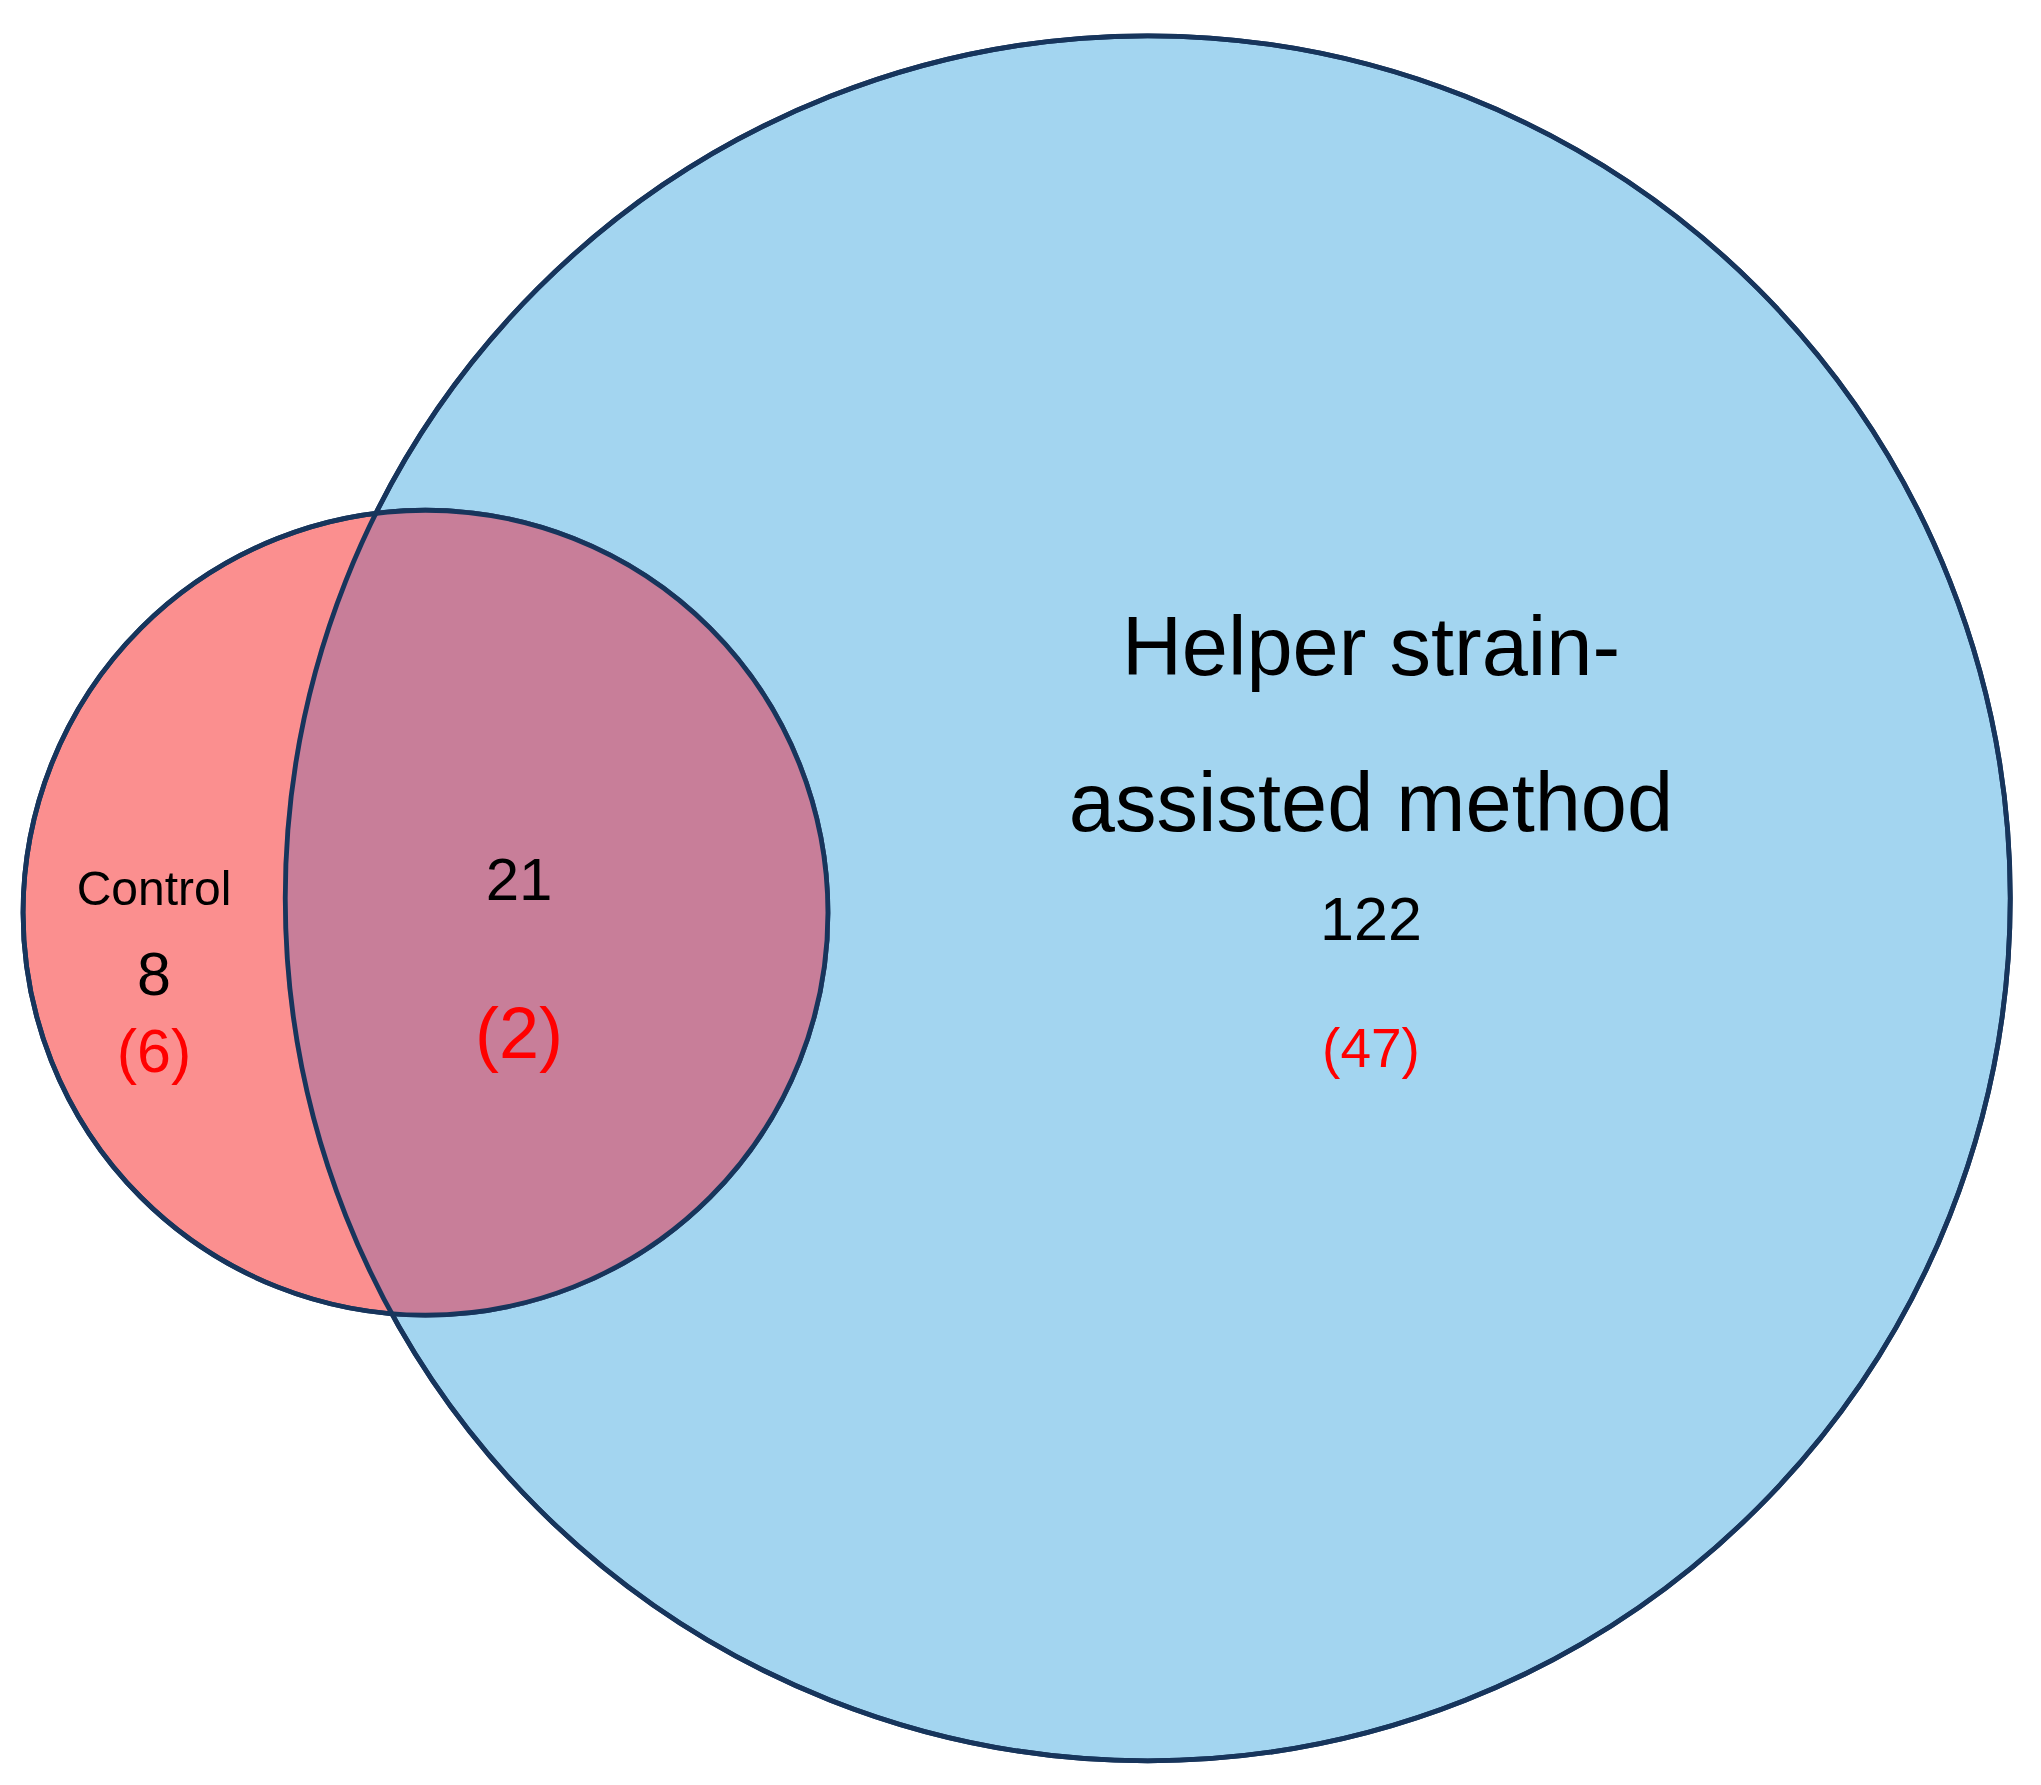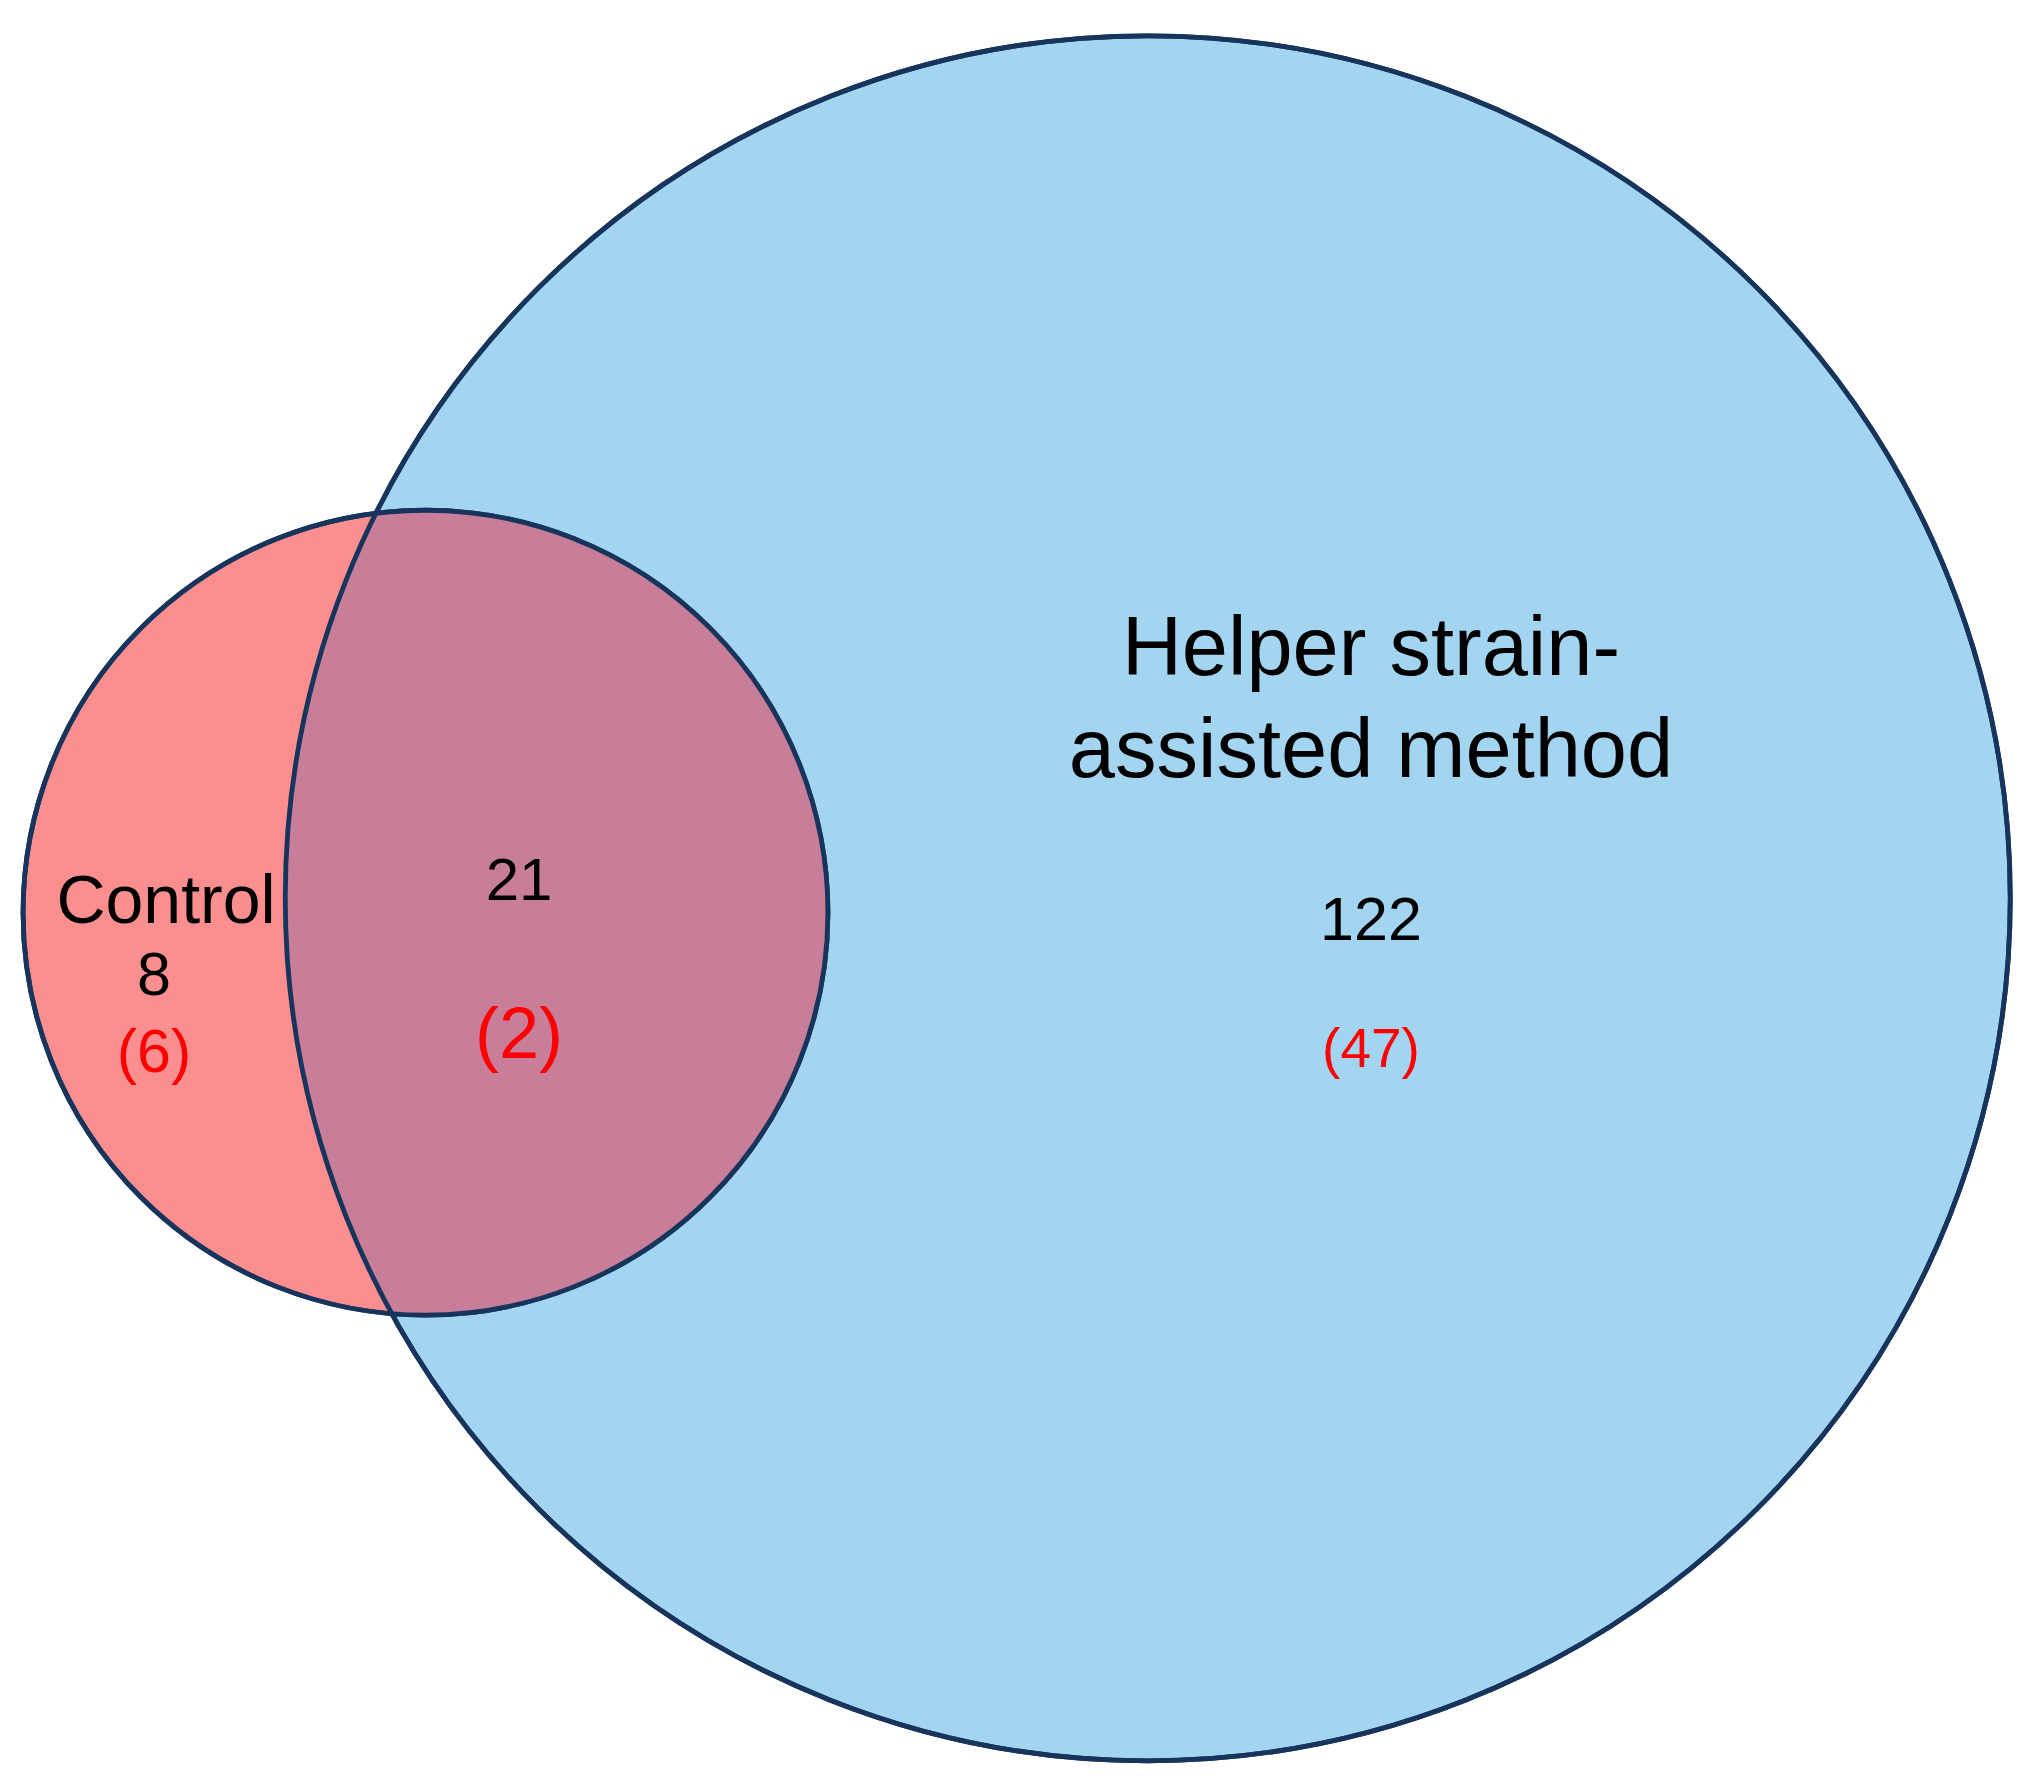--- a/index.html
+++ b/index.html
@@ -43,23 +43,23 @@
   .lbl.red {
     color: #FF0000;
   }
   .lbl.centered {
     transform: translateX(-50%);
     text-align: center;
   }
 
   
   #control-title {
-    left: 166px;
+    left: 154px;
     top: 865px;
-    font-size: 68px;
+    font-size: 48px;
   }
   #control-count {
     left: 154px;
     top: 944px;
     font-size: 61px;
   }
   #control-subcount {
     left: 154px;
     top: 1021px;
     font-size: 61px;
@@ -78,21 +78,21 @@
   }
 
   
   #helper-title-line1 {
     left: 1371px;
     top: 605px;
     font-size: 83px;
   }
   #helper-title-line2 {
     left: 1371px;
-    top: 707px;
+    top: 761px;
     font-size: 83px;
   }
   #helper-count {
     left: 1371px;
     top: 889px;
     font-size: 61px;
   }
   #helper-subcount {
     left: 1371px;
     top: 1021px;

